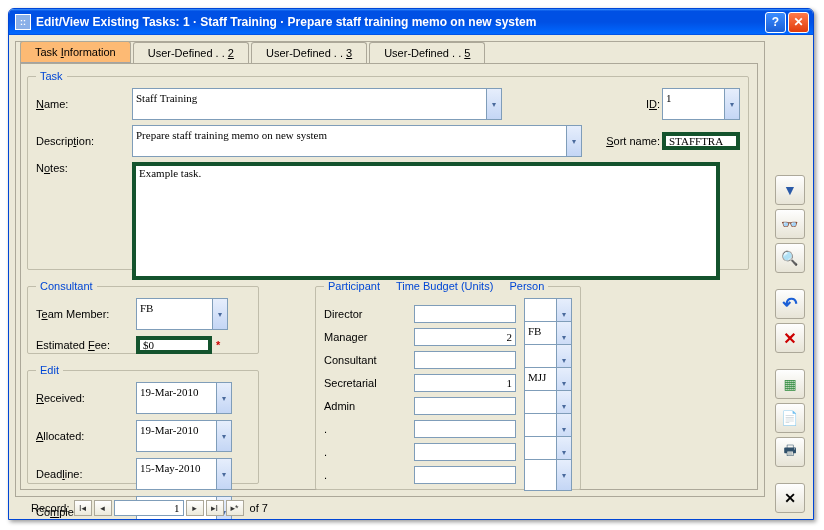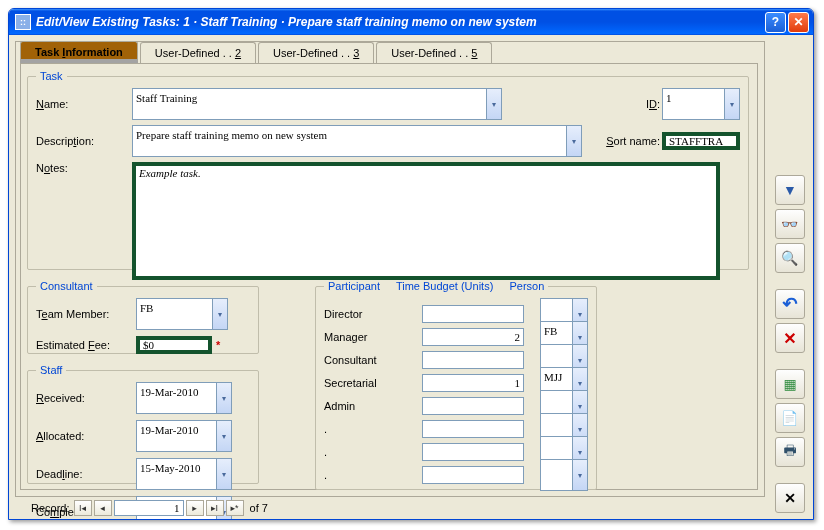--- a/index.html
+++ b/index.html
@@ -1,29 +1,29 @@
 <!DOCTYPE html>
 <html><head>
 <meta charset="utf-8">
 <style>
   * { box-sizing: border-box; }
   body { margin: 0; font-family: Tahoma, Arial, sans-serif; font-size: 11px; background: #fff; }
   .frame { width: 824px; height: 530px; position: relative; background: #fff; padding: 8px; }
   .window { width: 806px; height: 512px; border: 1px solid #0046d5; border-radius: 6px 6px 0 0; overflow: hidden; box-shadow: 2px 2px 4px rgba(0,0,0,0.4); background: #ece9d8; }
   .titlebar { height: 26px; background: linear-gradient(to bottom, #3a93ff 0%, #0050e4 8%, #0050e4 50%, #0068ff 95%, #0046d5 100%); color: #fff; display: flex; align-items: center; padding: 0 4px 0 6px; font-weight: bold; font-size: 12px; }
   .titlebar .app-icon { width: 16px; height: 16px; background: #8ab0e8; margin-right: 5px; border: 1px solid #fff; display:flex; align-items:center; justify-content:center; font-size:9px;}
-  .titlebar .title-text { flex: 1; white-space: nowrap; overflow: hidden; font-style: italic; }
+  .titlebar .title-text { flex: 1; white-space: nowrap; overflow: hidden; }
   .titlebar .tbtn { width: 21px; height: 21px; margin-left: 2px; border-radius: 3px; border: 1px solid #fff; display:flex; align-items:center; justify-content:center; color:#fff; font-weight:bold; }
   .help-btn { background: linear-gradient(to bottom,#3b8cff,#1b5fd6); }
   .close-btn { background: linear-gradient(to bottom,#ff7a4a,#e13c0c); }
   .client { position: relative; height: calc(100% - 26px); }
   .body-area { position: absolute; left: 6px; right: 48px; top: 6px; bottom: 22px; background: #ece9d8; border: 1px solid #aca899; }
   .tabstrip { position: absolute; top: -1px; left: 4px; display: flex; height: 22px; }
   .tab { padding: 4px 14px 0 14px; border: 1px solid #aca899; border-bottom: none; background: #ece9d8; margin-right: 2px; border-radius: 3px 3px 0 0; color: #000; cursor: default; position: relative; top: 1px; }
-  .tab.active { background: #a16207; z-index: 3; height: 22px; top: 0; font-weight: bold; border-bottom: 4px solid #a3a3a3; }
+  .tab.active { background: #fdba74; z-index: 3; height: 22px; top: 0; font-weight: normal; border-bottom: 1px solid #a3a3a3; }
   .tab u { text-decoration: underline; }
   .tabpage { position: absolute; left: 4px; right: 6px; top: 21px; bottom: 6px; border: 1px solid #aca899; background: #ece9d8; }
   fieldset.groupbox { border: 1px solid #c0bdab; border-radius: 2px; position: absolute; margin: 0; padding: 6px 8px 8px 8px; }
   fieldset.groupbox > legend { color: #0046d5; padding: 0 4px; font-size: 11px; }
   .lbl { color: #000; }
   .row { display: flex; align-items: center; margin-bottom: 5px; }
   .row .lbl { width: 96px; }
   input.txt, textarea.txt, .combo input { font: 11px Tahoma; border: 4px solid #14532d; background: #fff; padding: 1px 3px; height: 18px; }
   textarea.txt { height: auto; resize: none; overflow: auto; line-height: 1.2; }
   .combo { display: inline-flex; border: 1px solid #7f9db9; background: #fff; height: 32px; align-items: stretch; justify-content: space-between; }
@@ -34,21 +34,21 @@
   .sidebar { position: absolute; right: 6px; top: 140px; width: 34px; display:flex; flex-direction:column; gap:4px; align-items:center; }
   .sidebar .sbtn { width: 30px; height: 30px; border: 1px solid #aca899; background: linear-gradient(to bottom,#fefefe,#e7e4d6); border-radius: 3px; display:flex; align-items:center; justify-content:center; font-size: 14px; color:#30506a; }
   .sidebar .gap { height: 8px; }
 
   .statusbar { position:absolute; left:18px; right:48px; bottom:2px; height:18px; display:flex; align-items:center; font-size:11px; color:#000; }
   .navset { display:flex; align-items:center; gap:2px; margin-left:4px; }
   .navbtn { width: 18px; height: 16px; border:1px solid #aca899; background:linear-gradient(to bottom,#fff,#eceadb); display:flex;align-items:center;justify-content:center; font-size:9px; color:#333;}
   .recinput { width:70px; height:16px; border:1px solid #7f9db9; background:#fff; text-align:right; font:11px Tahoma; padding:0 3px;}
   .ast { color:#c00; margin-left:4px; font-weight:bold;}
 
-  .row-small { display:grid; grid-template-columns: 90px 110px 48px; align-items:center; height:23px; gap:8px;}
+  .row-small { display:grid; grid-template-columns: 90px 110px 48px; align-items:center; height:23px; gap:0;}
   .row-small .combo { width: 48px; }
   .row-small input.num { width: 100%; height:18px; text-align:right; border:1px solid #7f9db9; padding:1px 3px; font:11px Tahoma; margin-right:8px;}
   .numcell { padding-right:8px; }
 
   .allocation-row { display:flex; align-items:center; margin-bottom:6px;}
   .allocation-row .lbl { width: 100px; }
   .date-row { display:flex; align-items:center; margin-bottom:6px;}
   .date-row .lbl { width: 100px; }
   .date-row .combo { width: 96px; }
 </style>
@@ -98,42 +98,42 @@
               <input value="Prepare staff training memo on new system" style="">
               <div class="dd"></div>
             </div>
             <span style="flex:1"></span>
             <span class="lbl" style="width:auto; margin-right:2px;"><u>S</u>ort name:</span>
             <input class="txt" style="width: 78px;" value="STAFFTRA">
           </div>
 
           <div class="row" style="align-items:flex-start;">
             <span class="lbl">N<u>o</u>tes:</span>
-            <textarea class="txt" style="width: 588px; height: 118px; font-style: italic;">Example task.</textarea>
+            <textarea class="txt" style="width: 588px; height: 118px;">Example task.</textarea>
           </div>
         </fieldset>
 
         <fieldset class="groupbox" style="left:6px; top:216px; width:232px; height:74px;">
           <legend>Consultant</legend>
           <div class="allocation-row">
             <span class="lbl">T<u>e</u>am Member:</span>
             <div class="combo" style="width:92px;">
               <input value="FB" style="">
               <div class="dd"></div>
             </div>
           </div>
           <div class="allocation-row">
             <span class="lbl">Estimated <u>F</u>ee:</span>
             <input class="txt" style="width: 76px;" value="$0">
             <span class="ast">*</span>
           </div>
         </fieldset>
 
         <fieldset class="groupbox" style="left:6px; top:300px; width:232px; height:120px;">
-          <legend>Staff</legend>
+          <legend>Edit</legend>
           <div class="date-row">
             <span class="lbl"><u>R</u>eceived:</span>
             <div class="combo">
                   <input value="19-Mar-2010" style="">
                   <div class="dd"></div>
                 </div>
           </div>
           <div class="date-row">
             <span class="lbl"><u>A</u>llocated:</span>
             <div class="combo">

